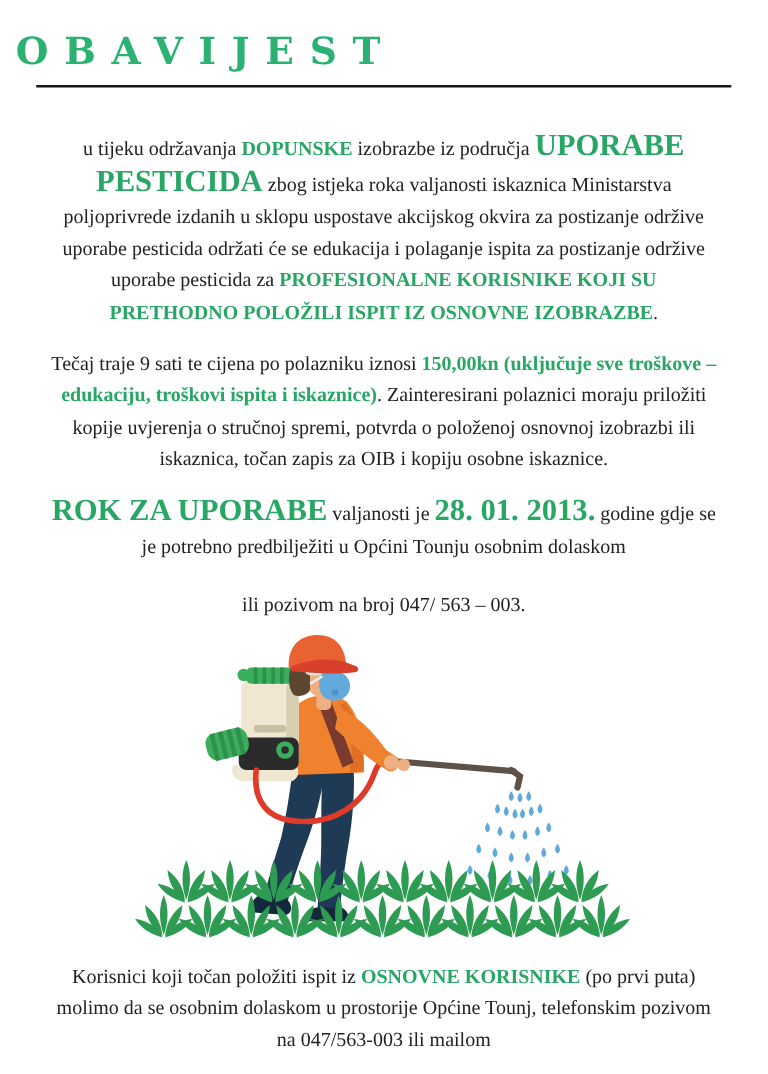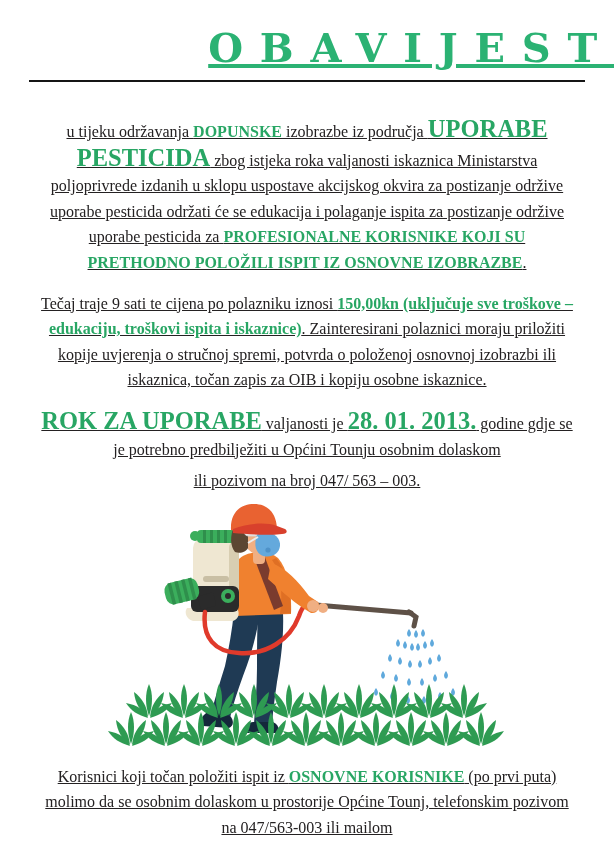--- a/index.html
+++ b/index.html
@@ -1,31 +1,31 @@
 <!DOCTYPE html>
 <html><head>
 <meta charset="utf-8">
 <style>
   html,body{margin:0;padding:0;background:#ffffff;}
   body{width:614px;height:859px;overflow:hidden;
        font-family:"Liberation Serif", serif;color:#242122;}
   .page{width:614px;height:859px;position:relative;}
 
-  .title{margin:24px 0 0;text-align:right;
+  .title{margin:24px 0 0;text-align:left;
          font-family:"DejaVu Serif", serif;font-weight:700;
-         font-size:40px;color:#2bb273;letter-spacing:0.42em;padding-left:0.42em;text-decoration:underline;}
+         font-size:30px;color:#2bb273;letter-spacing:0.42em;padding-left:0.42em;}
   .rule{width:556px;margin:9px auto 0;border-top:2.5px solid #151515;}
 
   .content{width:540px;margin:0 auto;text-align:center;
            font-size:16px;line-height:1.6;}
-  .para{margin:15px 0 0;text-decoration:underline;}
+  .para{margin:15px 0 0;}
   .para.first{margin-top:34px;}
   .gb{color:#28a664;font-weight:700;}
   .gl{color:#28a664;font-weight:700;font-size:24.5px;line-height:1.05;}
-  .phone-line{margin-top:6px;}
+  .phone-line{margin-top:22px;}
 
   .illustration{width:400px;margin:6px auto 0;text-align:center;}
   .footer-para{margin-top:2px;}
 </style>
 </head>
 <body>
 
 <div class="page">
 
   <h1 class="title">OBAVIJEST</h1>

